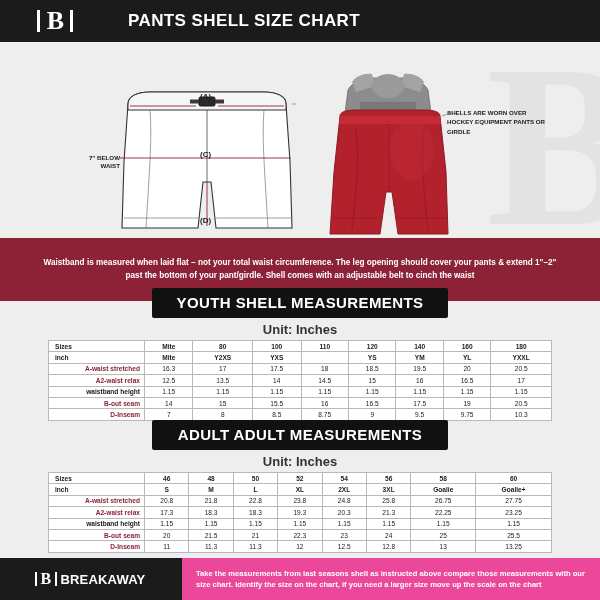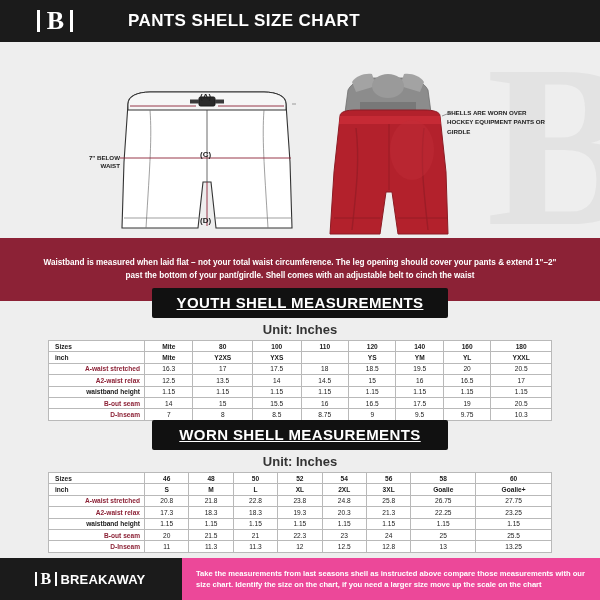--- a/index.html
+++ b/index.html
@@ -92,21 +92,20 @@
     margin:0 auto;
     background:#111;
     color:#fff;
     text-align:center;
     font-size:15px;
     font-weight:bold;
     letter-spacing:.4px;
     padding:6px 0 7px;
     width:296px;
     border-radius:2px;
-    text-decoration:underline;
   }
   .sect { position:absolute; left:0; width:600px; }
   .sect.youth { top:288px; }
   .sect.adult { top:420px; }
   .unit {
     text-align:center; font-size:13px; font-weight:bold; color:#333;
     margin:4px 0 3px;
   }
 
   
@@ -324,21 +323,21 @@
             <td>9</td>
             <td>9.5</td>
             <td>9.75</td>
             <td>10.3</td>
           </tr>
         </tbody>
     </table>
   </div>
 
   <div class="sect adult">
-    <div class="banner">WORN SHELL MEASUREMENTS</div>
+    <div class="banner">ADULT ADULT MEASUREMENTS</div>
     <div class="unit">Unit: Inches</div>
     <table class="size">
       <tbody>
           <tr class="hdr">
             <td class="rowhead" style="text-align: left; padding-left: 6px;">Sizes</td>
             <td>46</td>
             <td>48</td>
             <td>50</td>
             <td>52</td>
             <td>54</td>

